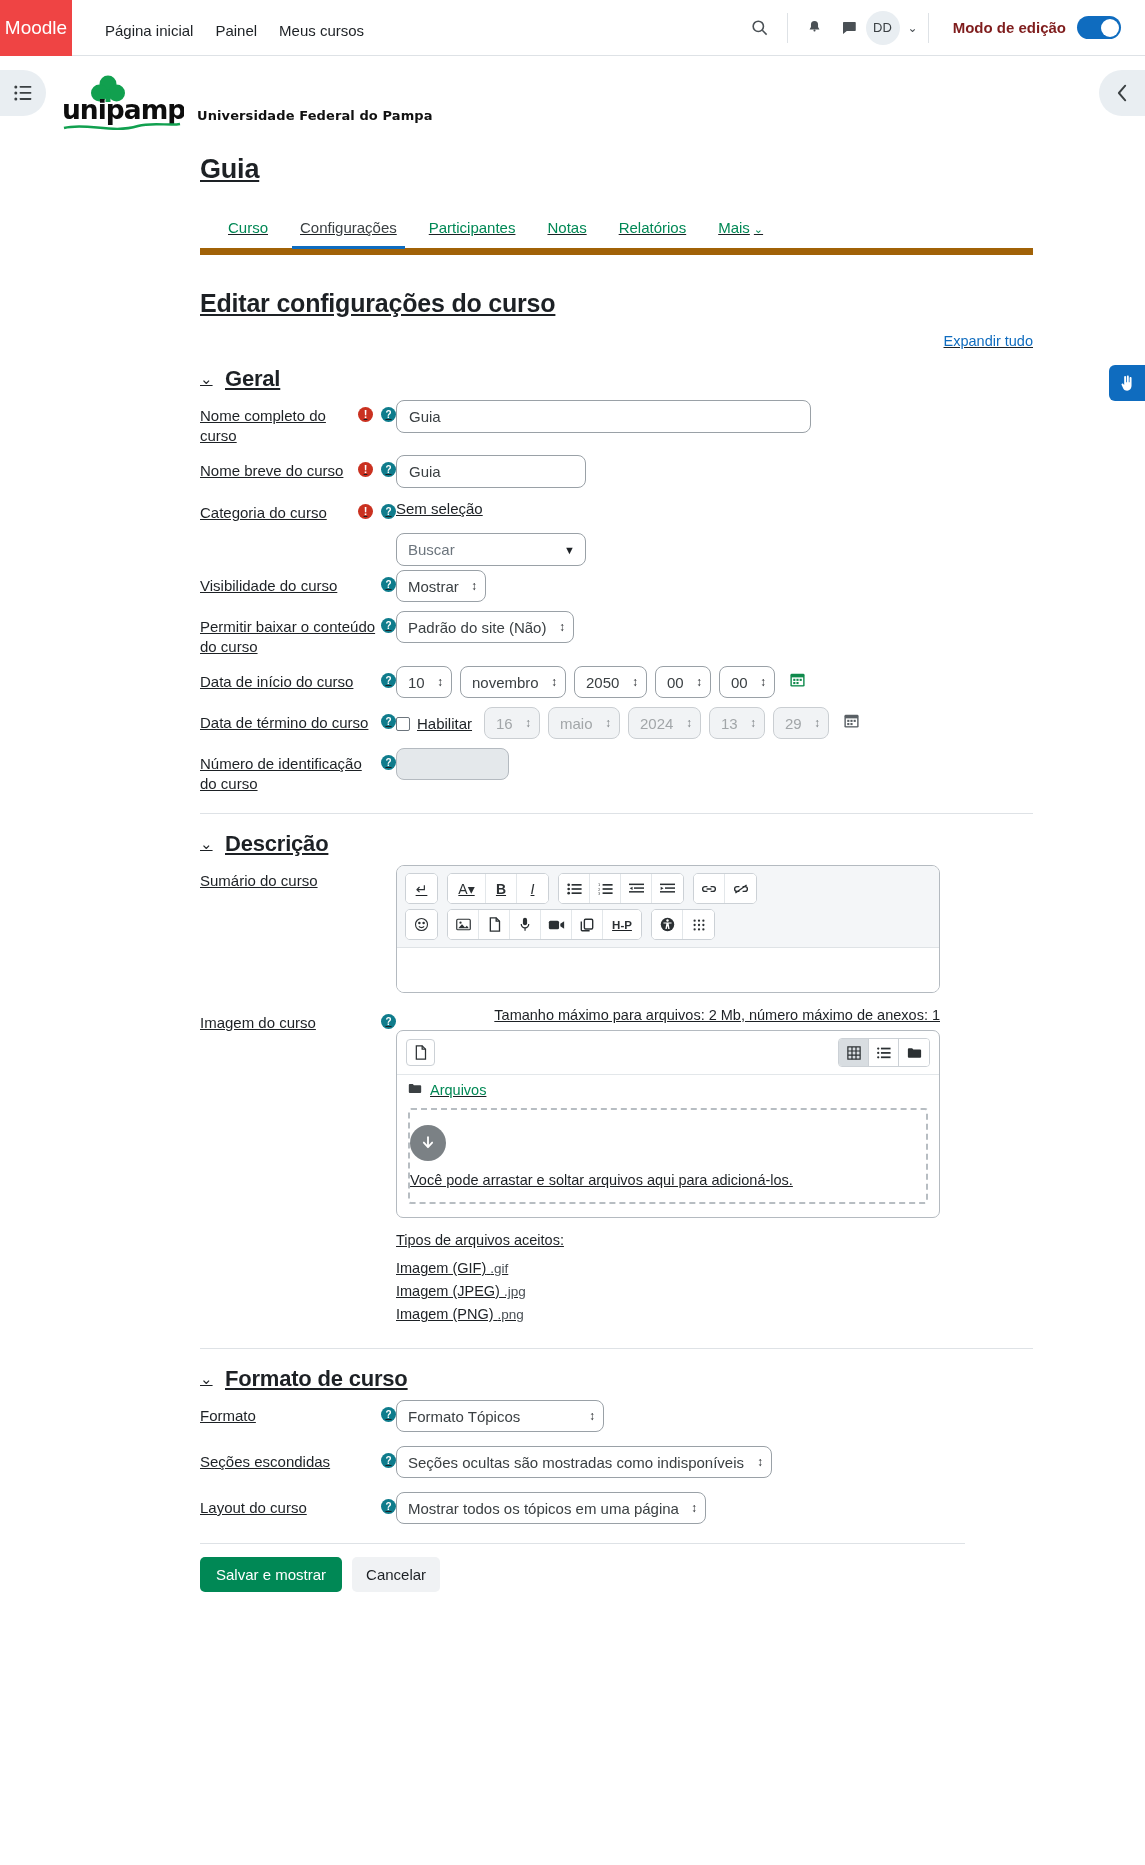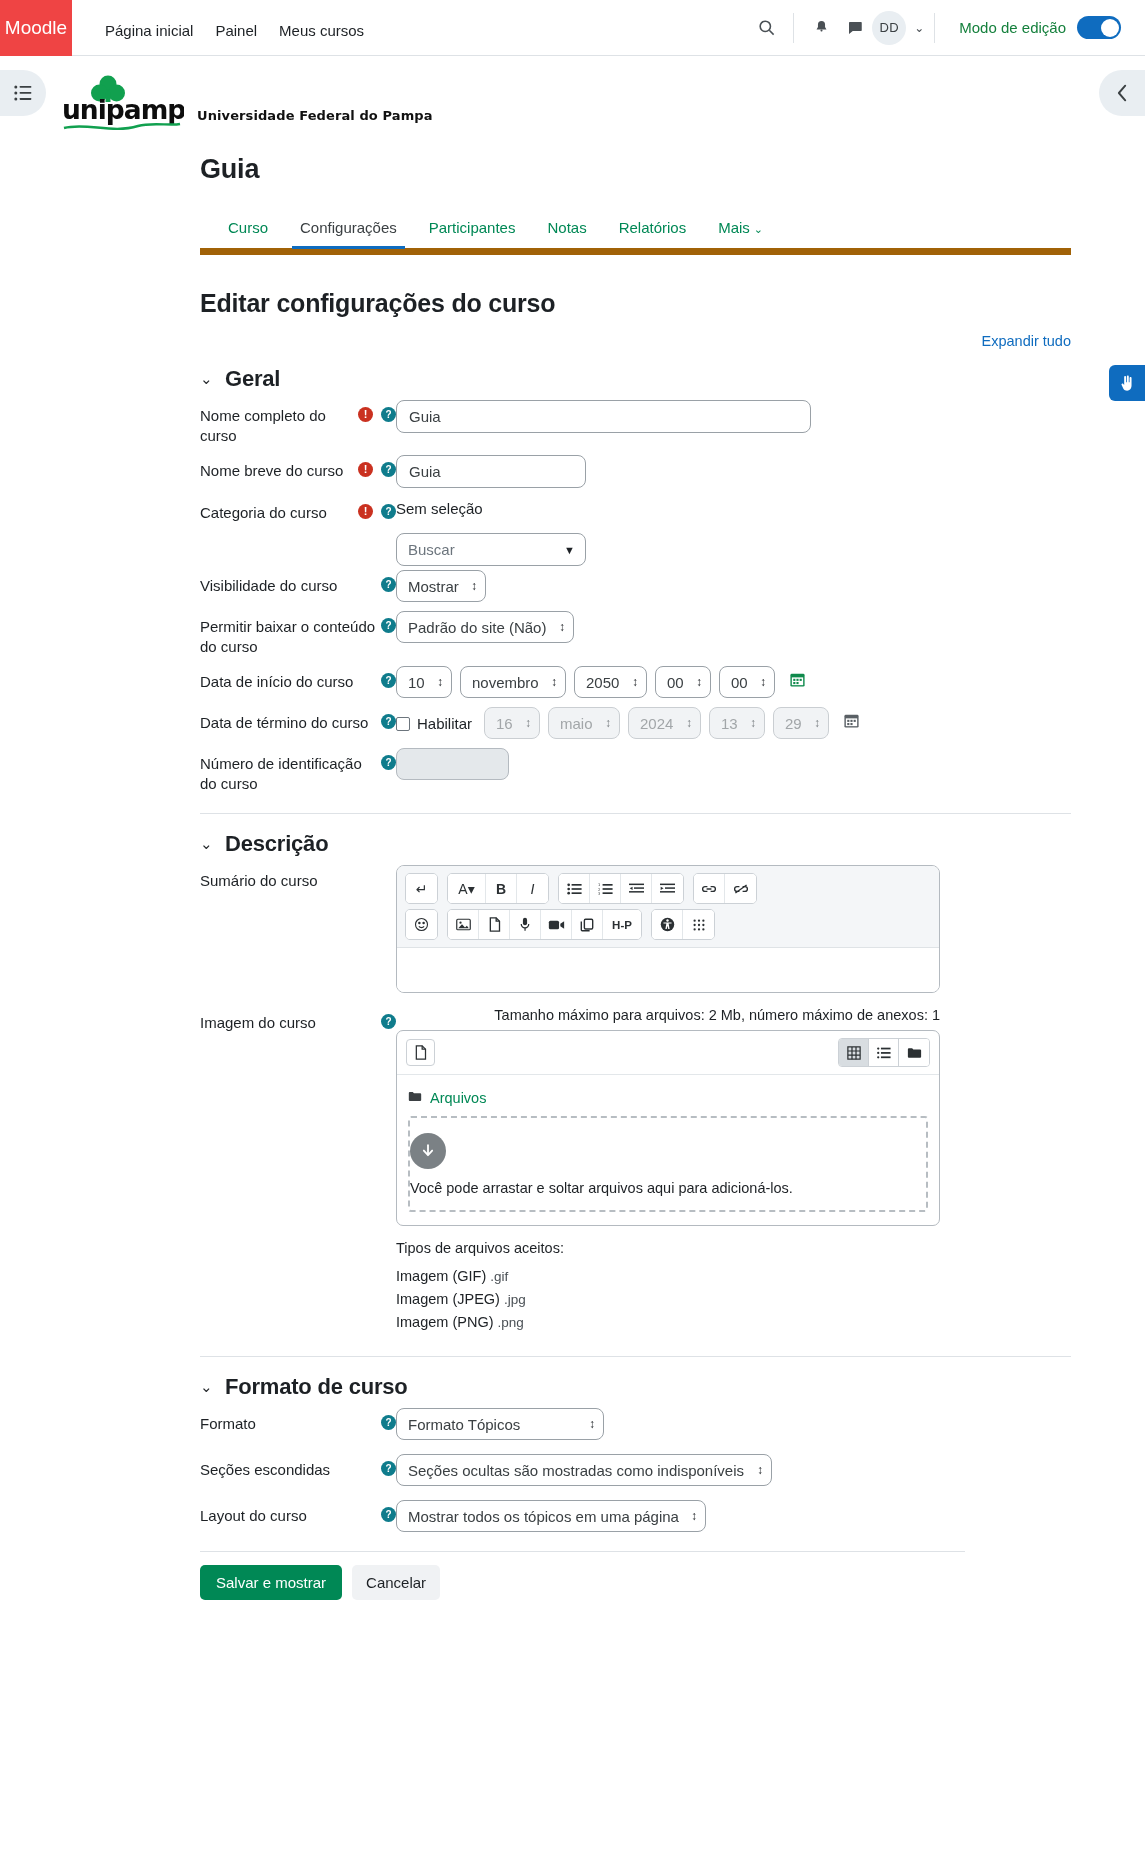--- a/index.html
+++ b/index.html
@@ -38,21 +38,21 @@
     color:#4a5055;
   }
   .nav-sep{ width:1px;height:30px;background:#dee2e6;margin:0 10px; }
   .avatar{
     width:34px;height:34px;border-radius:50%;background:#e9eef2;
     display:flex;align-items:center;justify-content:center;
     font-size:13px;color:#3b4043;letter-spacing:.3px;
   }
   .caret-sm{ margin-left:8px;color:#4a5055;font-size:12px; }
   .edit-mode{ display:flex;align-items:center;gap:11px;margin-left:14px;margin-right:24px; }
-  .edit-mode-label{ color:#15803d; font-size:15px; }
+  .edit-mode-label{ color:#7f1d1d; font-size:15px;font-weight:bold; }
   .toggle{
     width:44px;height:23px;border-radius:12px;background:#0f6cbf;position:relative;
   }
   .toggle::after{
     content:"";position:absolute;top:2.5px;right:2.5px;width:18px;height:18px;
     border-radius:50%;background:#fff;
   }
 
   
   .rail-btn{
@@ -75,21 +75,21 @@
   }
   .logo-wrap{ padding:18px 0 0 62px; }
   .logo{ display:flex; align-items:flex-end; gap:13px; }
   .logo-mark{ position:relative; width:122px; height:62px; }
   .logo-text{
     font-family:"DejaVu Sans", sans-serif;
     font-weight:bold;font-size:13px;color:#111;letter-spacing:.1px;
     padding-bottom:13px;
   }
 
-  .content{ padding-left:200px; padding-right:74px; }
+  .content{ padding-left:200px; padding-right:112px;text-decoration:underline; }
   h1.course-title{
     font-size:27px;font-weight:bold;margin:18px 0 0 0;color:#1d2125;
     letter-spacing:-.2px;
   }
 
   
   .tabs{
     display:flex;align-items:flex-end;gap:0;
     border-bottom:7px solid #a16207;
     margin-top:24px;
@@ -206,21 +206,21 @@
     width:29px;height:27px;border:1px solid #ccd1d6;border-radius:4px;background:#fff;
     display:flex;align-items:center;justify-content:center;font-size:14px;color:#2b3033;
   }
   .fp-views{ margin-left:auto;display:flex;border-radius:4px;overflow:hidden;border:1px solid #ccd1d6; }
   .fp-view{
     width:30px;height:27px;display:flex;align-items:center;justify-content:center;
     font-size:14px;color:#2b3033;background:#fff;border-right:1px solid #ccd1d6;
   }
   .fp-view:last-child{ border-right:none; }
   .fp-view.active{ background:#d8dde1; }
-  .fp-crumb{ display:flex;align-items:flex-start;gap:8px;padding:7px 11px;font-size:14.5px;margin-top:8px; }
+  .fp-crumb{ display:flex;align-items:flex-start;gap:8px;padding:7px 11px;font-size:14.5px; }
   .fp-crumb .fi{ color:#3b4043;font-size:13px; }
   .fp-crumb a{ color:#008855;text-decoration:none; }
   .fp-drop{
     margin:3px 11px 13px 11px;border:2px dashed #b7bdc2;border-radius:3px;
     height:96px;display:flex;flex-direction:column;justify-content:center;gap:11px;
   }
   .dl-circle{
     width:36px;height:36px;border-radius:50%;background:#7b8185;color:#fff;
     display:flex;align-items:center;justify-content:center;font-size:19px;
   }

